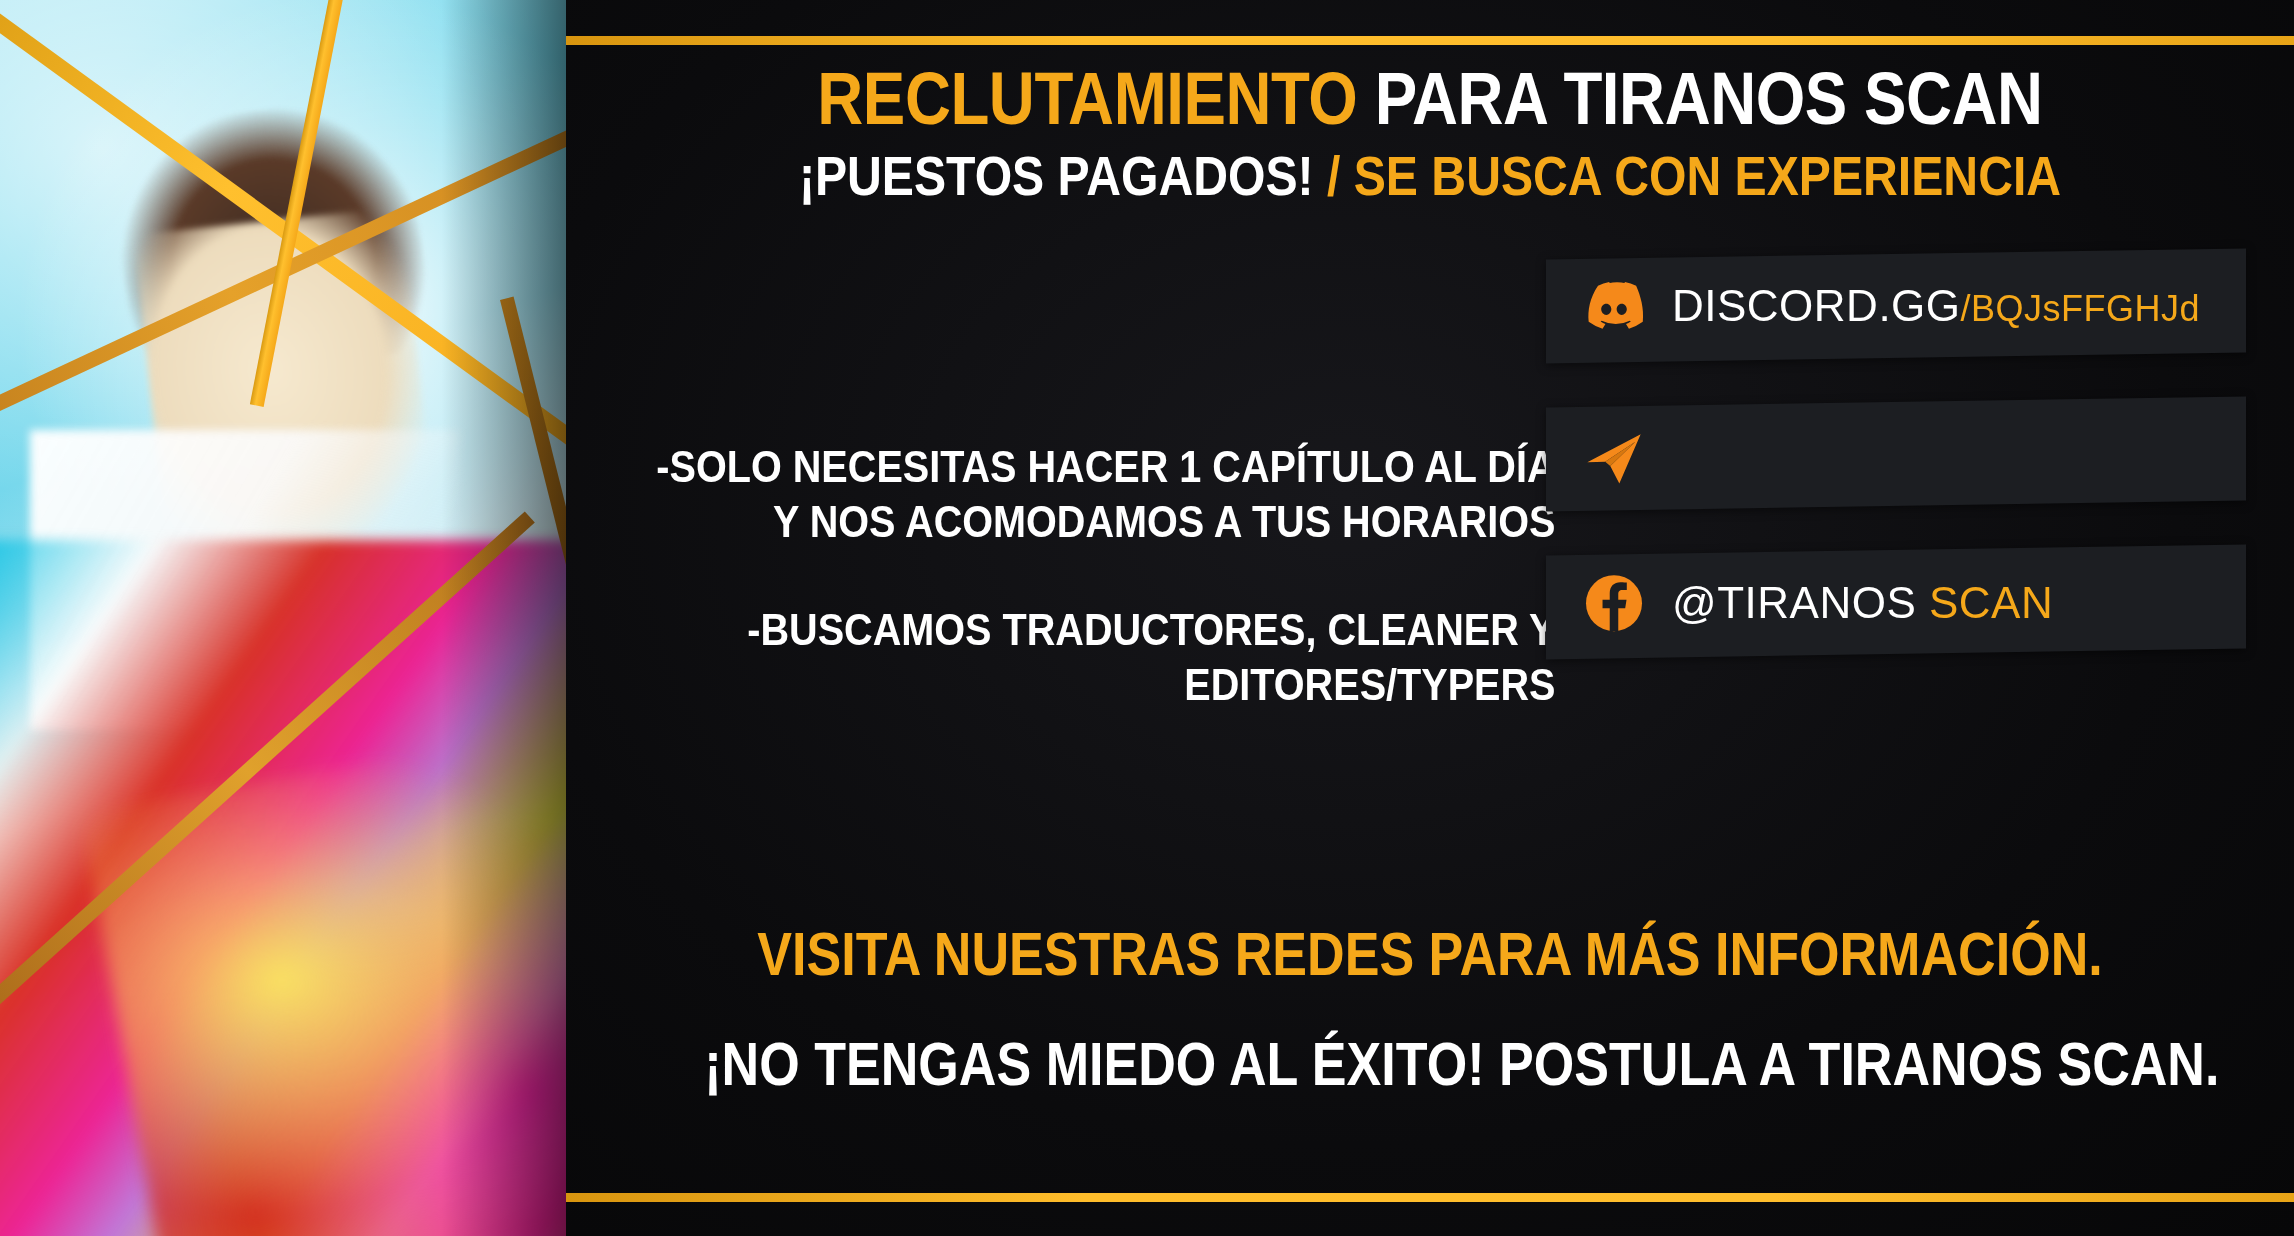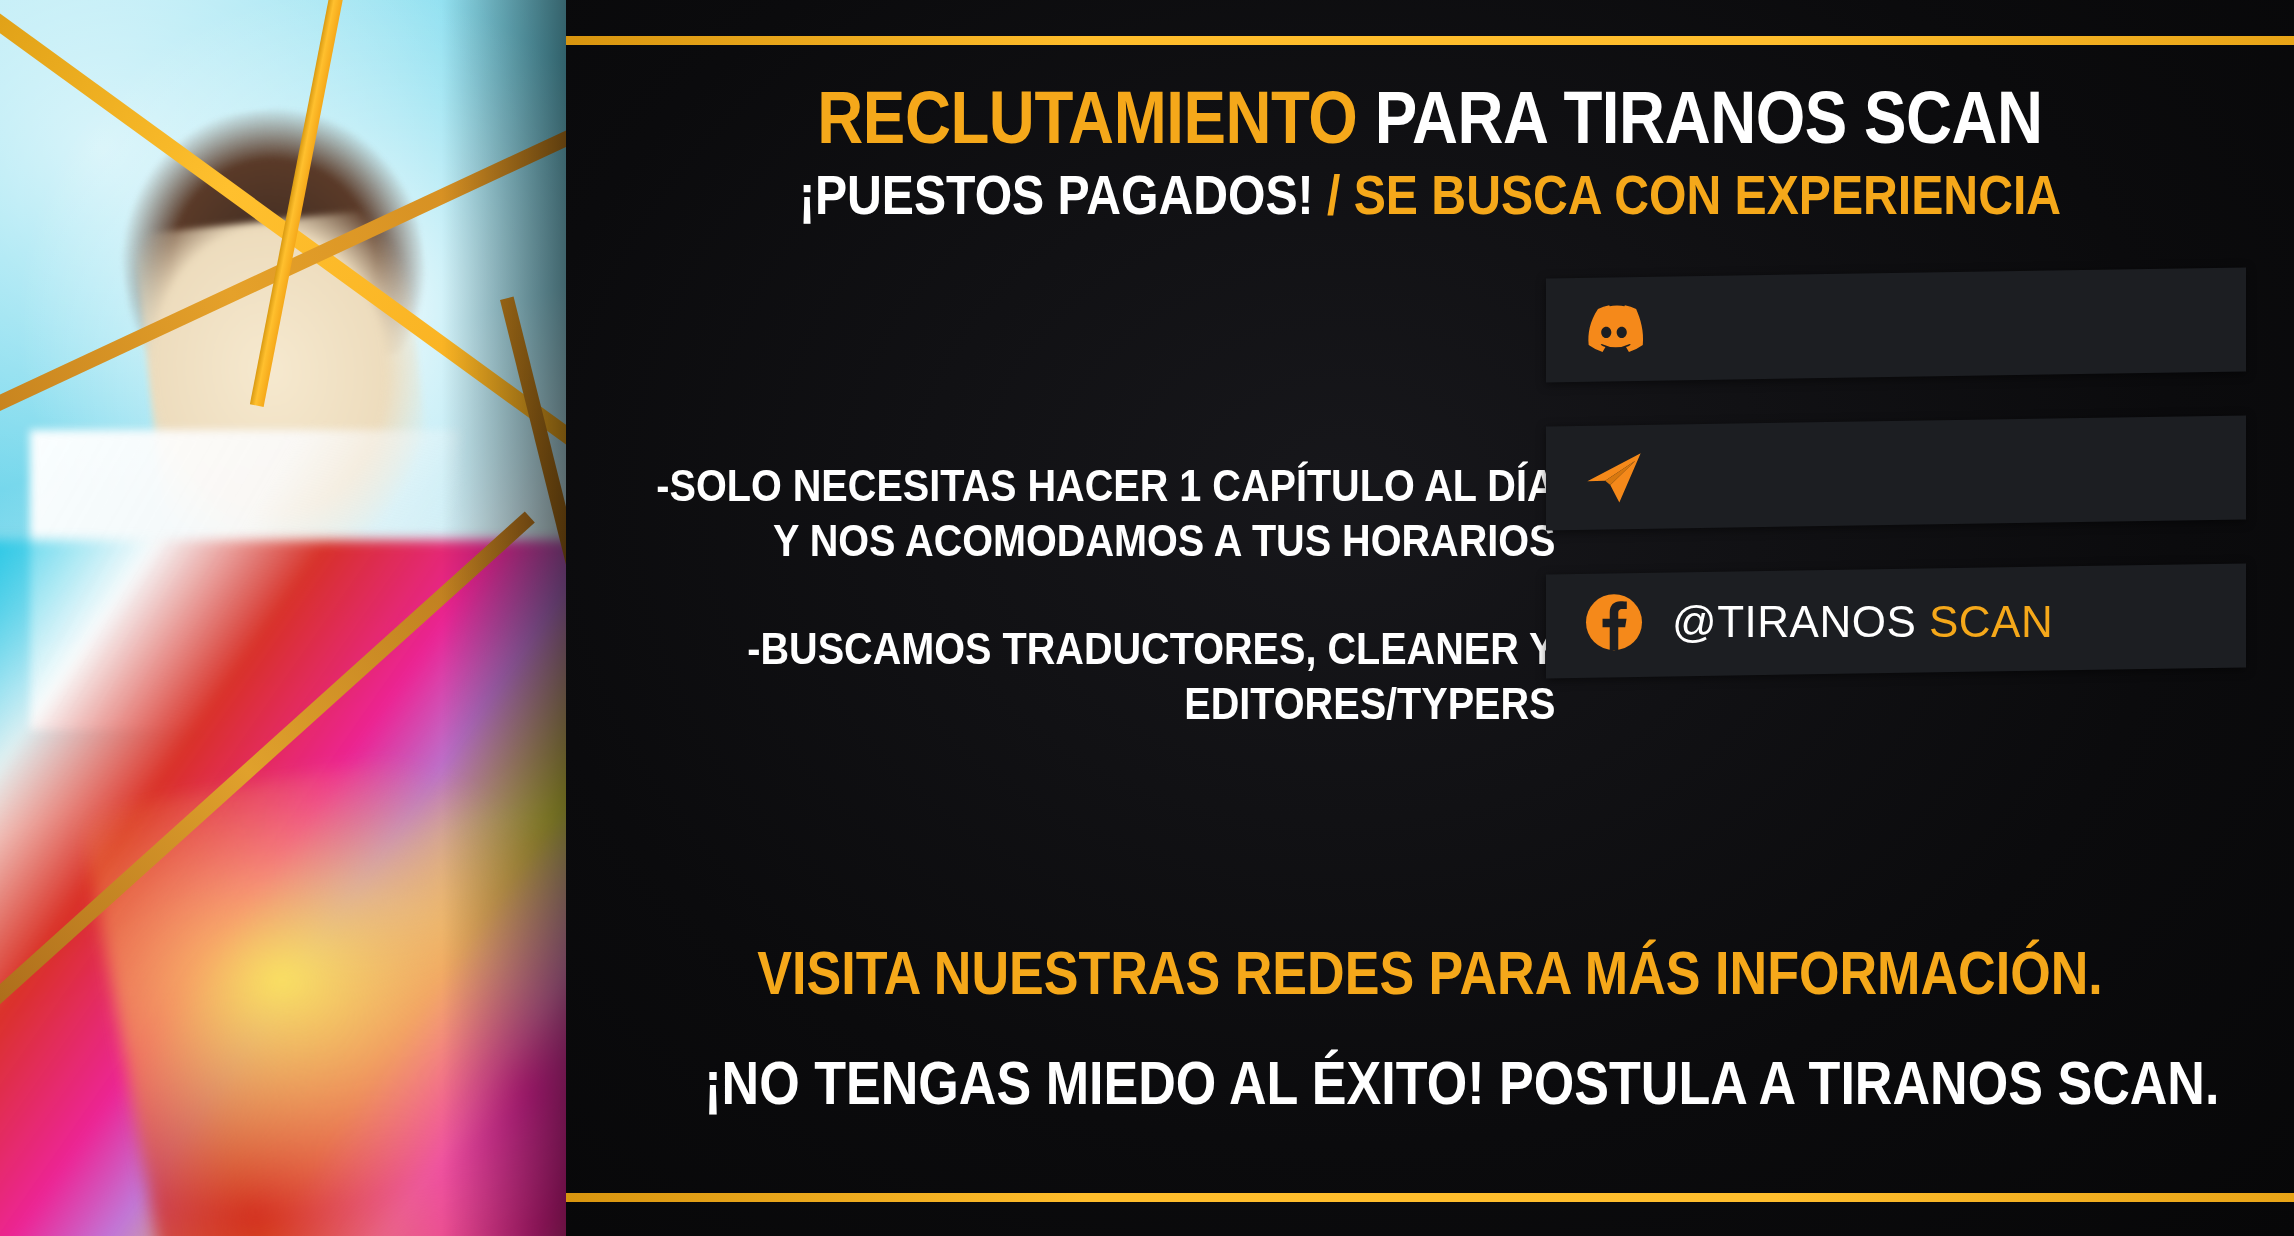--- a/index.html
+++ b/index.html
@@ -52,21 +52,21 @@
 
   
   .panel{position:absolute;left:566px;top:0;width:1728px;height:1236px;background:#0a0a0c;}
   .panel:before{content:"";position:absolute;inset:0;
     background:radial-gradient(ellipse at 45% 40%, #17171b 0%, #0b0b0d 62%, #070708 100%);}
   .rule{position:absolute;left:0;width:1728px;height:9px;
     background:linear-gradient(90deg,#d8950f,#ffbd2b 30%,#ffbe2d 70%,#e8a417);}
   .rule-top{top:36px;}
   .rule-bottom{top:1193px;}
 
-  .content{position:absolute;inset:0;margin-top:19px;}
+  .content{position:absolute;inset:0;}
 
   
   .h1{position:absolute;left:0;top:62px;width:1728px;text-align:center;
       font-size:74px;line-height:1;font-weight:700;letter-spacing:-.5px;
       font-family:"Liberation Sans Narrow","Liberation Sans",sans-serif;
       transform:scaleX(.86);transform-origin:center top;white-space:nowrap;}
   .h2{position:absolute;left:0;top:148px;width:1728px;text-align:center;
       font-size:56px;line-height:1;font-weight:700;
       font-family:"Liberation Sans Narrow","Liberation Sans",sans-serif;
       transform:scaleX(.86);transform-origin:center top;white-space:nowrap;}
@@ -146,20 +146,23 @@
 
       <div class="cards">
 
         <div class="card">
           <div class="card-inner">
             <span class="card-icon">
               <svg viewBox="0 0 24 24" aria-hidden="true">
                 <path fill="#f5891a" d="M20.3 4.4A17 17 0 0 0 16.1 3l-.2.4a15.8 15.8 0 0 1 3.7 1.3 14.4 14.4 0 0 0-12.9 0A15.8 15.8 0 0 1 10.4 3.4L10.2 3a17 17 0 0 0-4.2 1.4C2.9 9 2.1 13.5 2.5 17.9a17.2 17.2 0 0 0 5.2 2.6l1.1-1.8c-.6-.2-1.2-.5-1.8-.9l.4-.3a12.2 12.2 0 0 0 10.5 0l.4.3c-.6.4-1.2.7-1.8.9l1.1 1.8a17.2 17.2 0 0 0 5.2-2.6c.5-5.1-.8-9.6-2.5-13.5zM9.1 15.3c-1 0-1.9-1-1.9-2.1s.8-2.1 1.9-2.1 1.9 1 1.9 2.1-.9 2.1-1.9 2.1zm5.8 0c-1 0-1.9-1-1.9-2.1s.8-2.1 1.9-2.1 1.9 1 1.9 2.1-.9 2.1-1.9 2.1z"></path>
               </svg>
             </span>
+            <span class="card-text">
+              <span class="white">DISCORD.GG</span><span class="gold sm">/BQJsFFGHJd</span>
+            </span>
           </div>
         </div>
 
         <div class="card">
           <div class="card-inner">
             <span class="card-icon">
               <svg viewBox="0 0 24 24" aria-hidden="true">
                 <path fill="#f5891a" d="M2 13.5 22 3 14 21.5l-3.4-6.6L20 5.8 8.7 13.3 2 13.5z"></path>
                 <path fill="#d8780f" d="m8.7 13.3 1.9 1.6L20 5.8z"></path>
               </svg>

